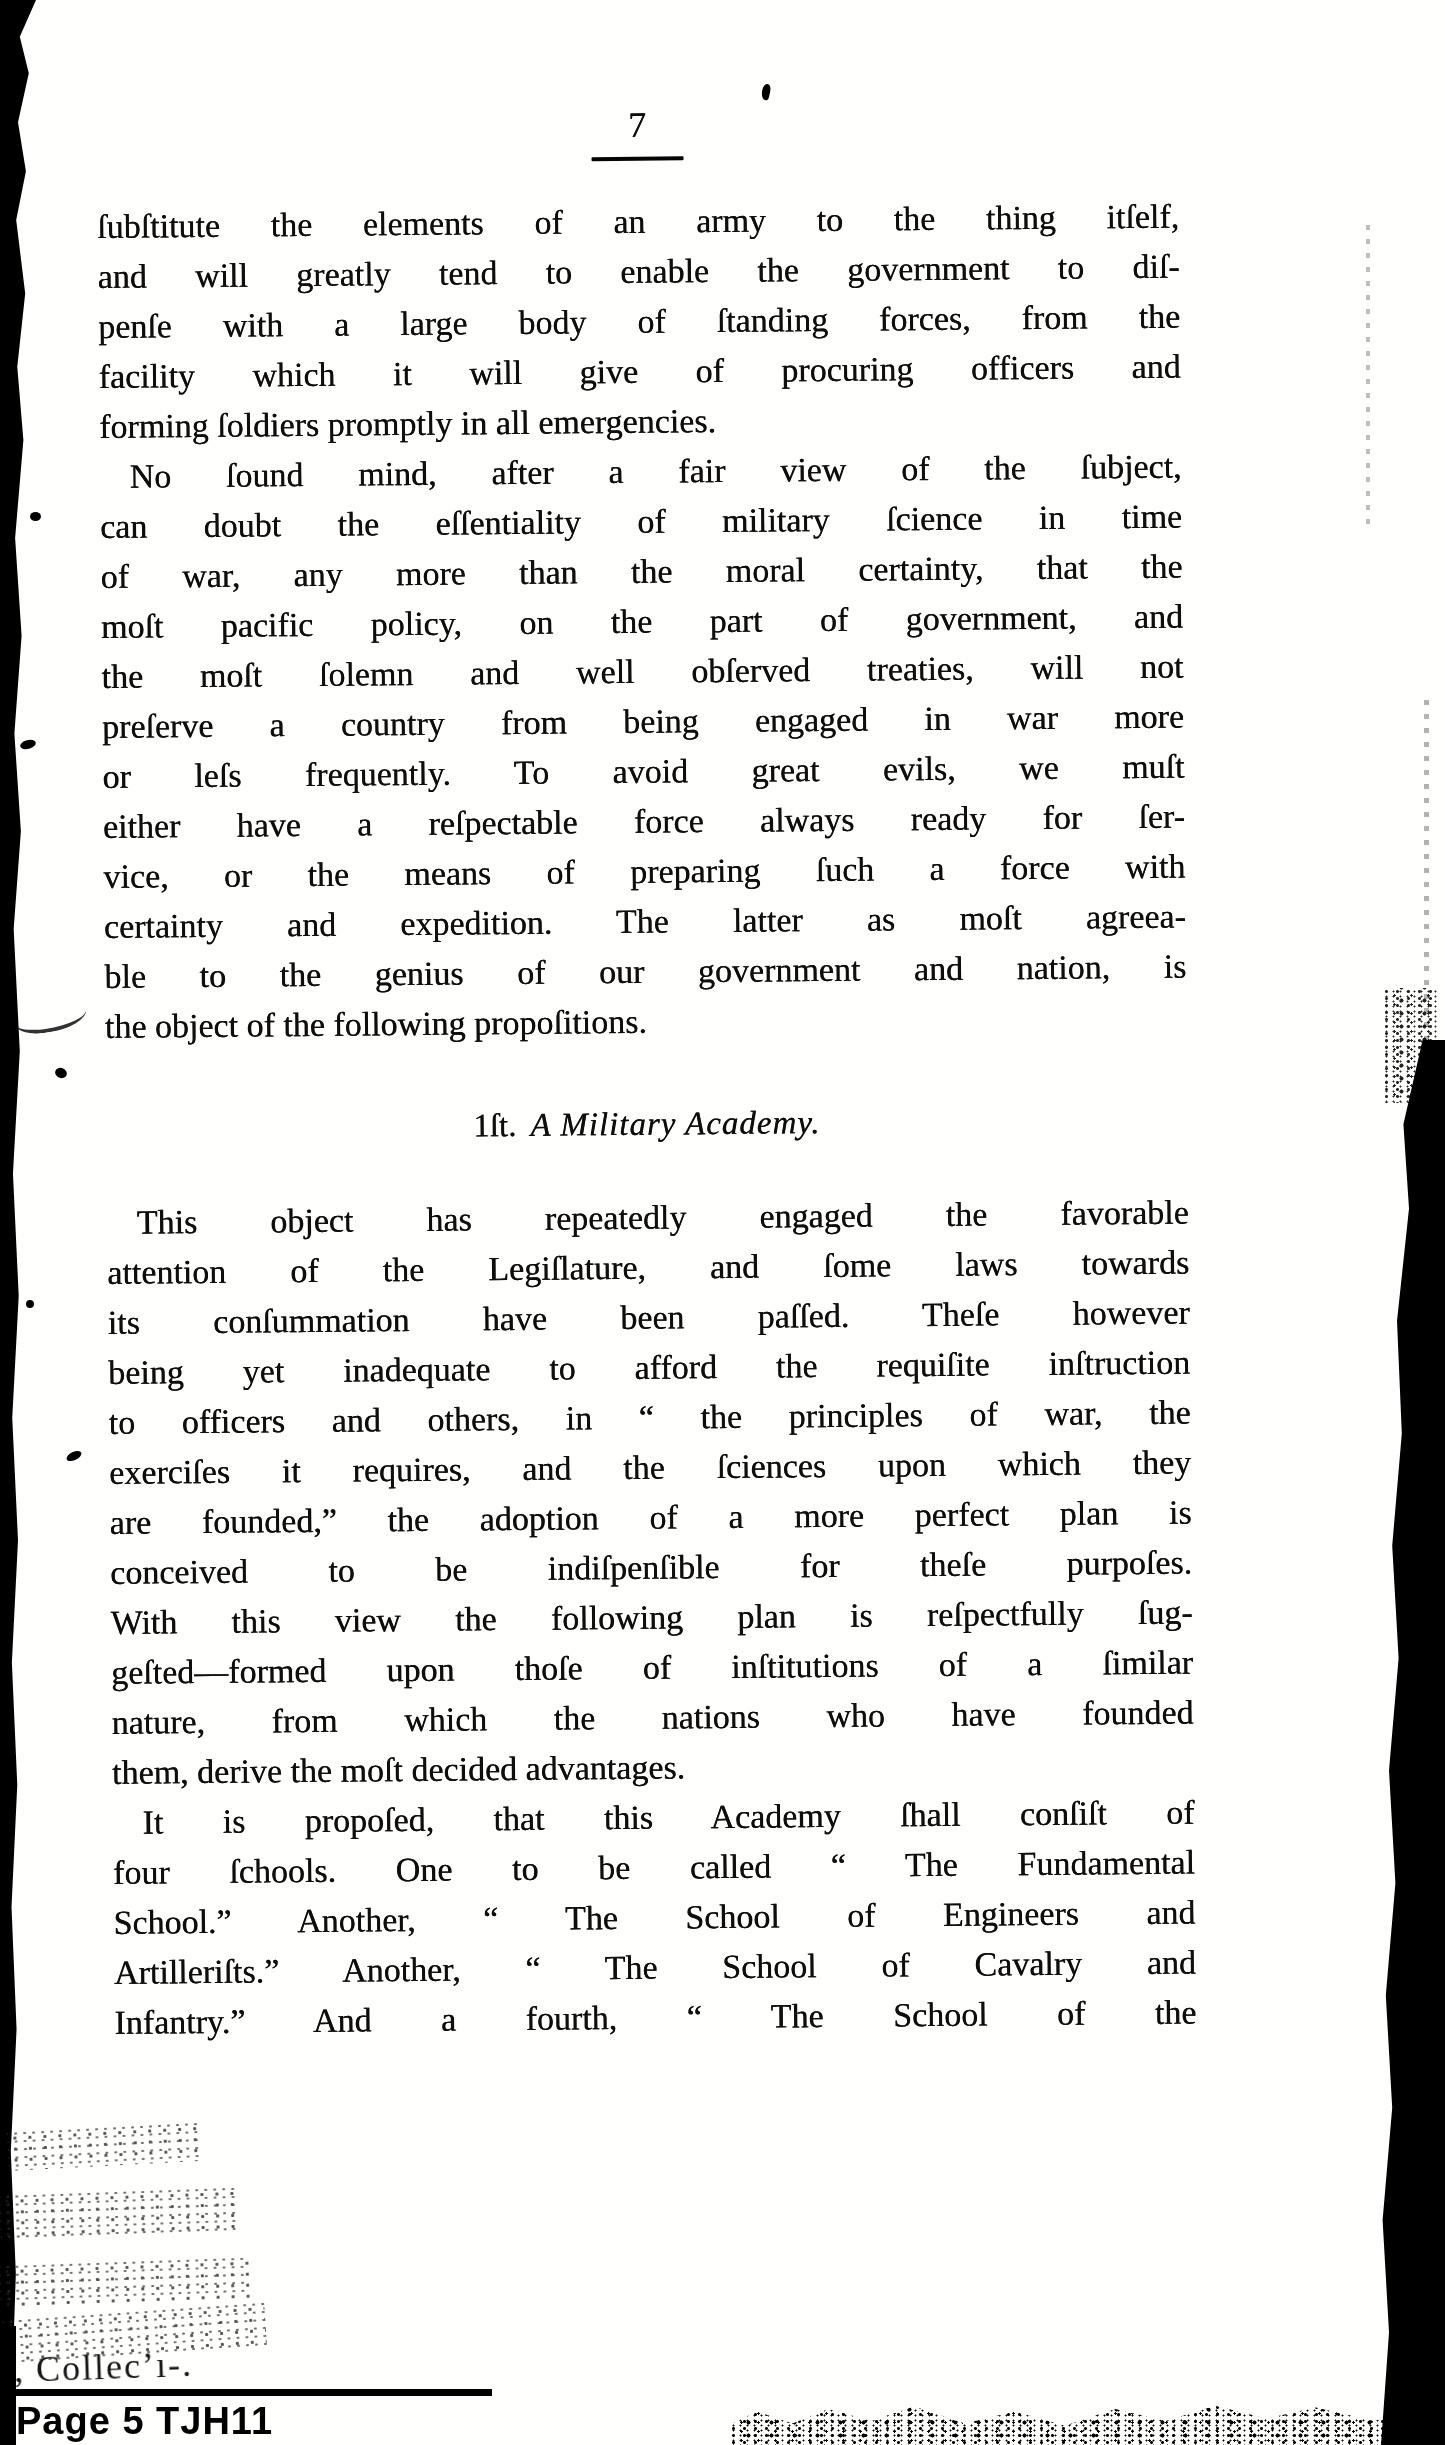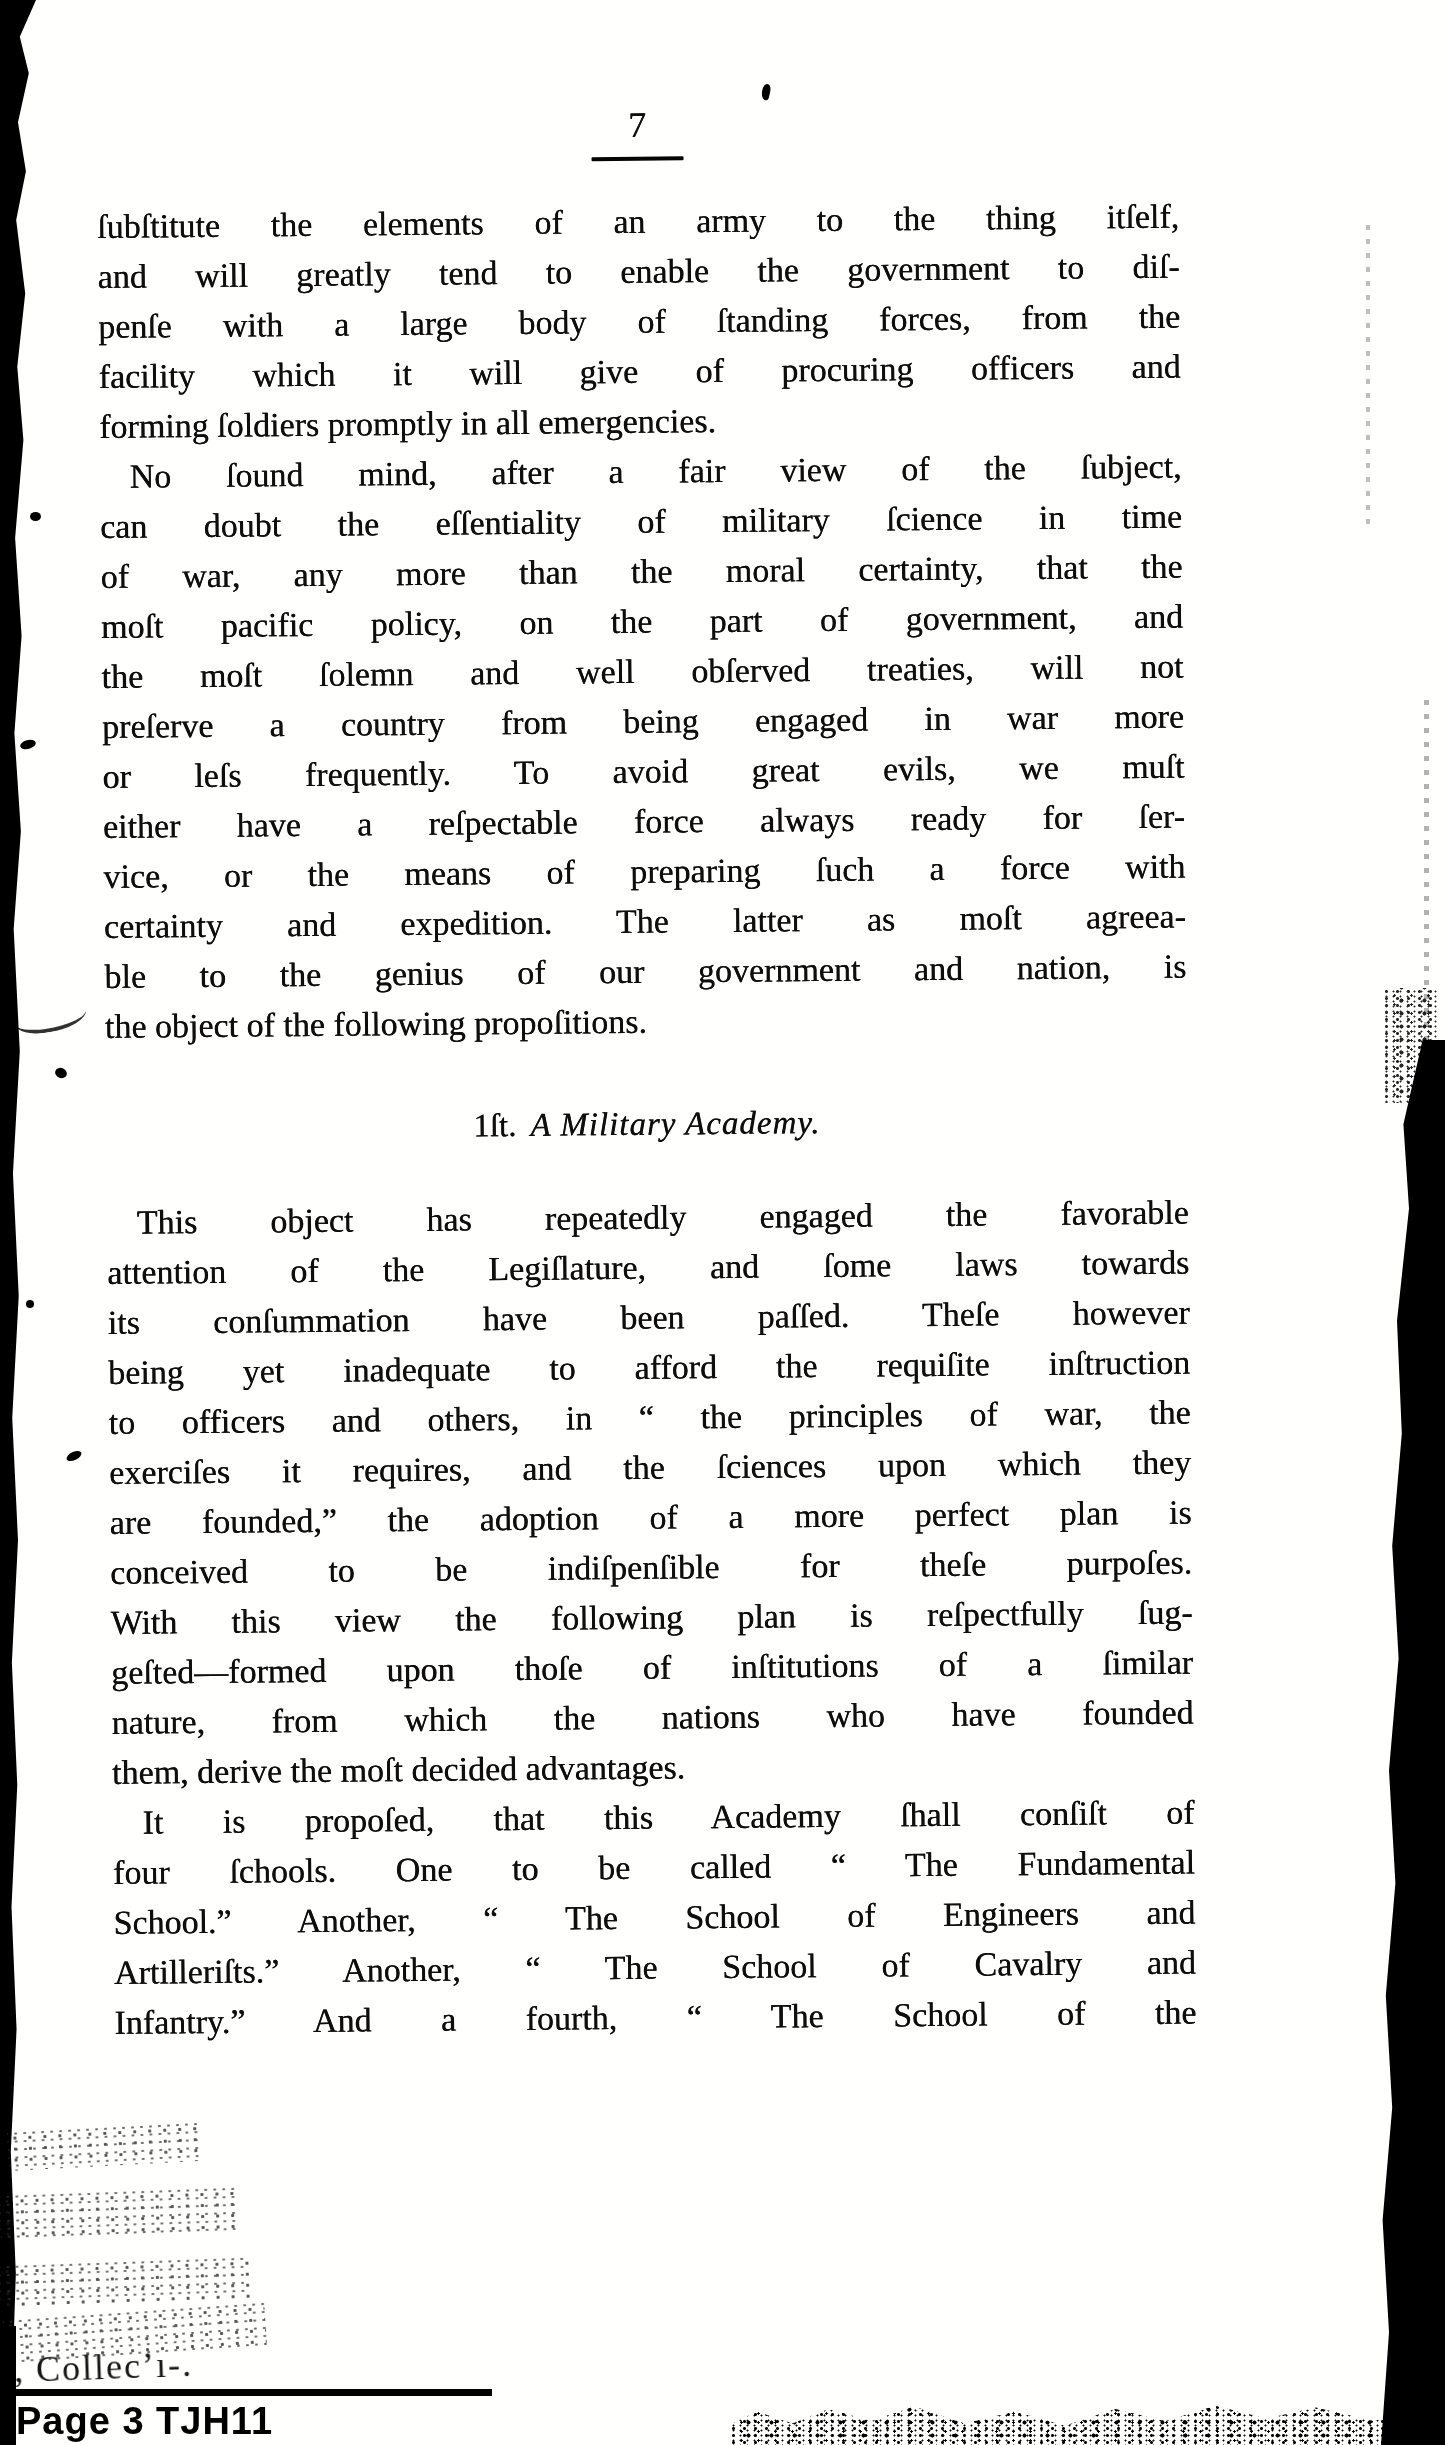--- a/index.html
+++ b/index.html
@@ -141,16 +141,16 @@
   <div class="swash"></div>
 
   <div class="stamp stamp1"></div>
   <div class="stamp stamp2"></div>
   <div class="stamp stamp3"></div>
   <div class="stamp stamp4"></div>
   <div class="collection-mark">, Collecʼı-.</div>
 
   <div class="corner-bar"></div>
   <div class="footer-rule"></div>
-  <div class="page-label">Page 3  TJH11</div>
+  <div class="page-label">Page 5  TJH11</div>
   <div class="bottom-band noise"></div>
 
 </div>
 
 </body></html>

